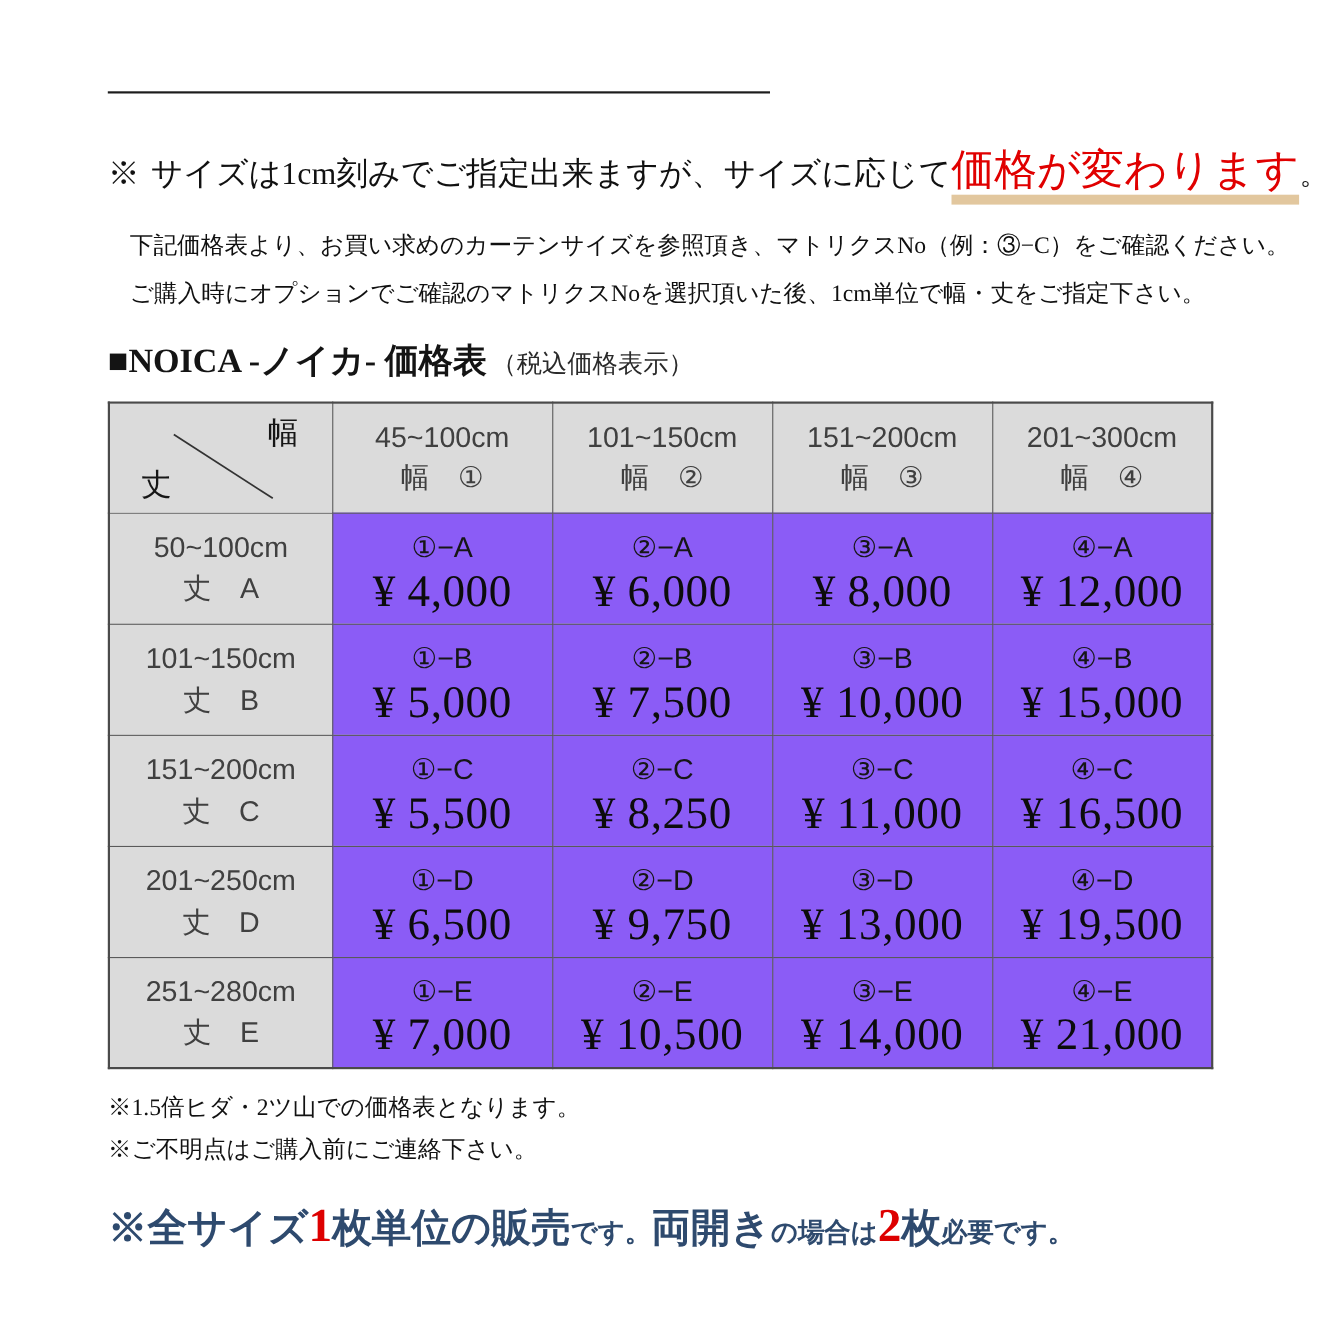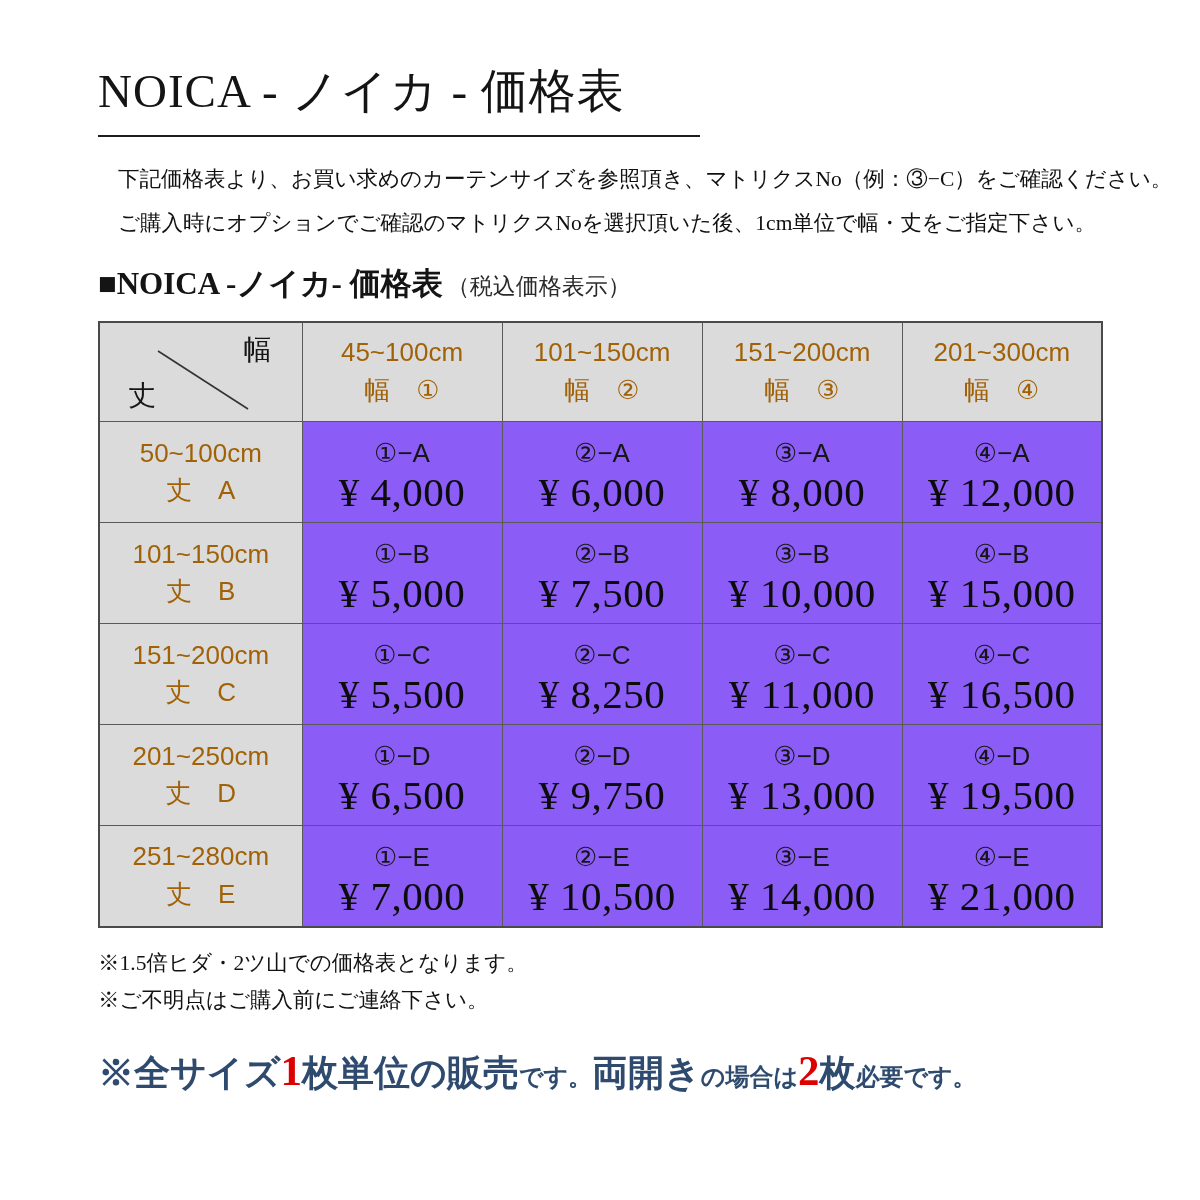--- a/index.html
+++ b/index.html
@@ -82,21 +82,21 @@
   .price-table col.c-head { width: 203px; }
   .price-table col.c-data { width: 200px; }
   .price-table thead tr { height: 100px; }
   .price-table tbody tr { height: 101px; }
   .price-table th { background: #dbdbdb; font-weight: 400; }
   .price-table td { background: #8b5cf6; }
 
   .head-cell, .row-head-cell {
     font-family: "Liberation Sans", "DejaVu Sans", sans-serif;
     font-size: 26px;
-    color: #a16207;
+    color: #404040;
     line-height: 1.45;
   }
   .corner-cell { position: relative; height: 100px; }
   .corner-cell svg { position: absolute; left: 0; top: 0; }
   .corner-label {
     position: absolute;
     font-family: "Liberation Sans", "DejaVu Sans", sans-serif;
     font-size: 28px;
     color: #161616;
   }
@@ -147,23 +147,25 @@
     font-weight: 600;
     color: #2e4a6e;
     text-align: right;
   }
 </style>
 </head>
 <body>
 
 <div class="page">
 
-  <h1 class="page-title">NOICA - ノイカ - 価格表</h1>
   <div class="title-rule"></div>
 
+  <div class="notice">
+    <span class="marker">※</span><span class="plain">サイズは1cm刻みでご指定出来ますが、サイズに応じて</span><span class="highlight">価格が変わります</span><span class="tail">。</span>
+  </div>
 
   <div class="description">
     <div>下記価格表より、お買い求めのカーテンサイズを参照頂き、マトリクスNo（例：③−C）をご確認ください。</div>
     <div>ご購入時にオプションでご確認のマトリクスNoを選択頂いた後、1cm単位で幅・丈をご指定下さい。</div>
   </div>
 
   <h2 class="table-heading">
     <span>■NOICA -ノイカ- 価格表</span><span class="sub">（税込価格表示）</span>
   </h2>
 

